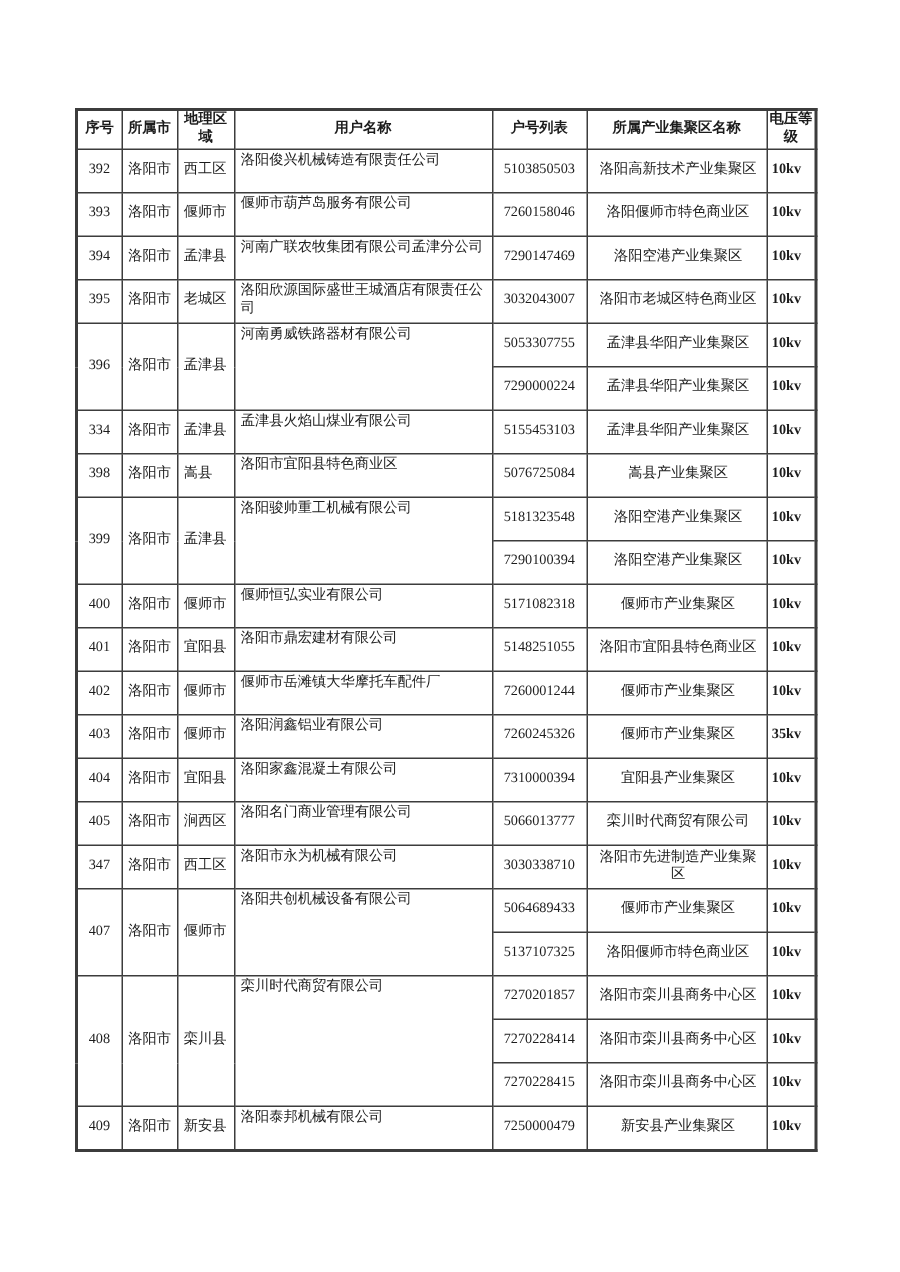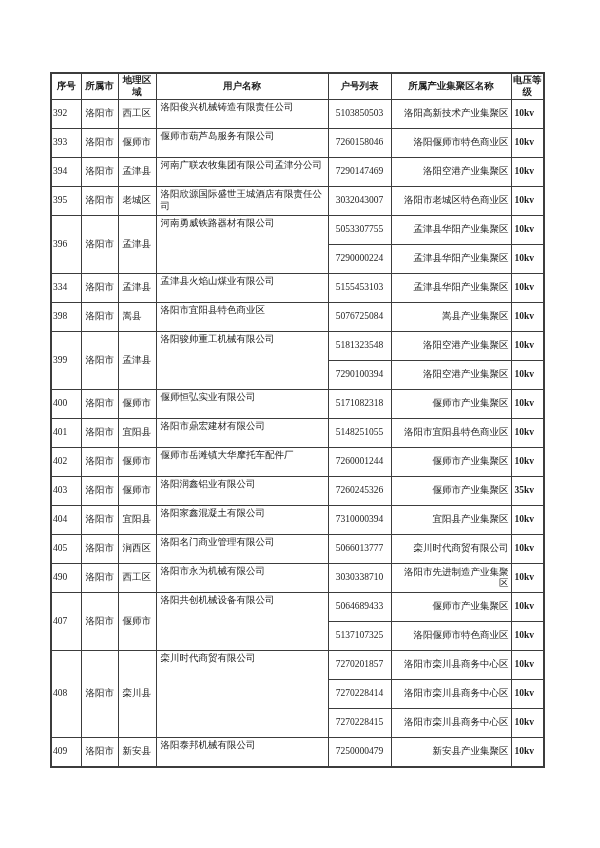--- a/index.html
+++ b/index.html
@@ -35,21 +35,21 @@
   }
   thead th {
     font-weight: bold;
     text-align: center;
     vertical-align: middle;
     height: 23px;
     padding: 1px 1px;
   }
   tbody tr { height: 29px; }
   td.cell-no {
-    text-align: left;
+    text-align: center;
     vertical-align: middle;
     padding: 1px 1px;
     margin-left: 29px;
   }
   td.cell-city,
   td.cell-region {
     text-align: left;
     vertical-align: middle;
     padding: 1px 2px 1px 4px;
   }
@@ -57,21 +57,21 @@
     text-align: left;
     vertical-align: top;
     padding: 2px 3px 1px 4px;
   }
   td.cell-account {
     text-align: center;
     vertical-align: middle;
     padding: 1px 2px;
   }
   td.cell-cluster {
-    text-align: right;
+    text-align: center;
     vertical-align: middle;
     padding: 1px 2px 1px 4px;
   }
   td.cell-voltage {
     text-align: left;
     vertical-align: middle;
     padding: 1px 1px 1px 3px;
     font-weight: bold;
   }
 </style>
@@ -231,21 +231,21 @@
         <tr>
           <td class="cell-no">405</td>
           <td class="cell-city">洛阳市</td>
           <td class="cell-region">涧西区</td>
           <td class="cell-user">洛阳名门商业管理有限公司</td>
           <td class="cell-account">5066013777</td>
           <td class="cell-cluster">栾川时代商贸有限公司</td>
           <td class="cell-voltage">10kv</td>
         </tr>
         <tr>
-          <td class="cell-no">490</td>
+          <td class="cell-no">347</td>
           <td class="cell-city">洛阳市</td>
           <td class="cell-region">西工区</td>
           <td class="cell-user">洛阳市永为机械有限公司</td>
           <td class="cell-account">3030338710</td>
           <td class="cell-cluster">洛阳市先进制造产业集聚区</td>
           <td class="cell-voltage">10kv</td>
         </tr>
         <tr>
           <td class="cell-no" rowspan="2">407</td>
           <td class="cell-city" rowspan="2">洛阳市</td>

